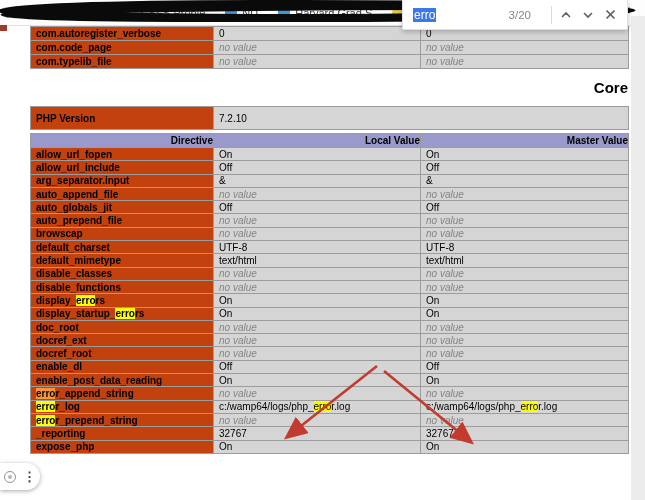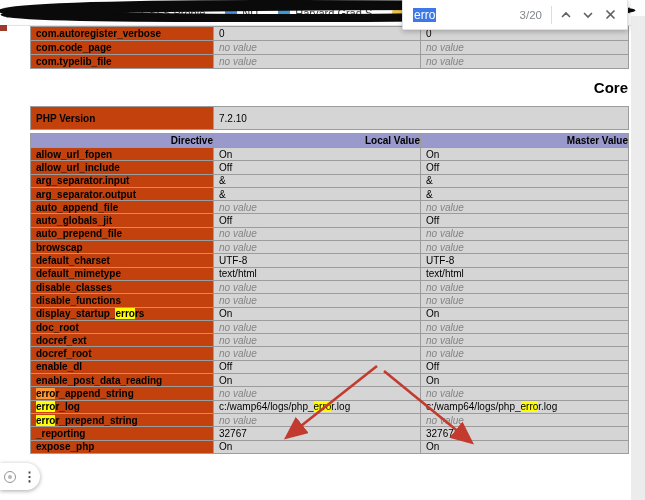--- a/index.html
+++ b/index.html
@@ -28,21 +28,21 @@
 
   
   .findbar{
     position:absolute;left:402px;top:0;width:226px;height:30px;background:#fff;
     border:1px solid #dfe1e5;border-top:none;border-radius:0 0 2px 2px;
     box-shadow:0 2px 5px rgba(0,0,0,.22);z-index:50;display:flex;align-items:center;
     padding:0 6px 0 10px;box-sizing:border-box;
   }
   .find-query{flex:1;font-size:12px;color:#202124;cursor:text;overflow:hidden}
   .find-query .sel{background:var(--sel,#3c78e7);color:#fff;padding:0 1px}
-  .find-count{font-size:11.5px;color:#80868b;margin-right:9px}
+  .find-count{font-size:11.5px;color:#80868b;margin-right:20px}
   .find-divider{width:1px;height:18px;background:#dadce0;margin-right:3px}
   .find-btn{width:22px;height:24px;display:flex;align-items:center;justify-content:center;cursor:pointer;flex:none}
   .find-btn svg{stroke:#5f6368;fill:none;stroke-width:1.7;stroke-linecap:round}
 
   
   .scrollbar-track{position:absolute;right:0;top:16px;width:14px;height:484px;background:#ececec;z-index:4;cursor:pointer}
 
   
   .core-heading{position:absolute;top:79px;left:30px;width:598px;text-align:right;
     font-size:15px;font-weight:bold;color:#000;z-index:3}
@@ -161,25 +161,20 @@
         <td class="dir">allow_url_include</td>
         <td>Off</td>
         <td>Off</td>
       </tr>
       <tr>
         <td class="dir">arg_separator.input</td>
         <td>&amp;</td>
         <td>&amp;</td>
       </tr>
       <tr>
-        <td class="dir">arg_separator.output</td>
-        <td>&amp;</td>
-        <td>&amp;</td>
-      </tr>
-      <tr>
         <td class="dir">auto_append_file</td>
         <td class="nv">no value</td>
         <td class="nv">no value</td>
       </tr>
       <tr>
         <td class="dir">auto_globals_jit</td>
         <td>Off</td>
         <td>Off</td>
       </tr>
       <tr>
@@ -204,20 +199,25 @@
       </tr>
       <tr>
         <td class="dir">disable_classes</td>
         <td class="nv">no value</td>
         <td class="nv">no value</td>
       </tr>
       <tr>
         <td class="dir">disable_functions</td>
         <td class="nv">no value</td>
         <td class="nv">no value</td>
+      </tr>
+      <tr>
+        <td class="dir">display_<mark>erro</mark>rs</td>
+        <td>On</td>
+        <td>On</td>
       </tr>
       <tr>
         <td class="dir">display_startup_<mark>erro</mark>rs</td>
         <td>On</td>
         <td>On</td>
       </tr>
       <tr>
         <td class="dir">doc_root</td>
         <td class="nv">no value</td>
         <td class="nv">no value</td>

